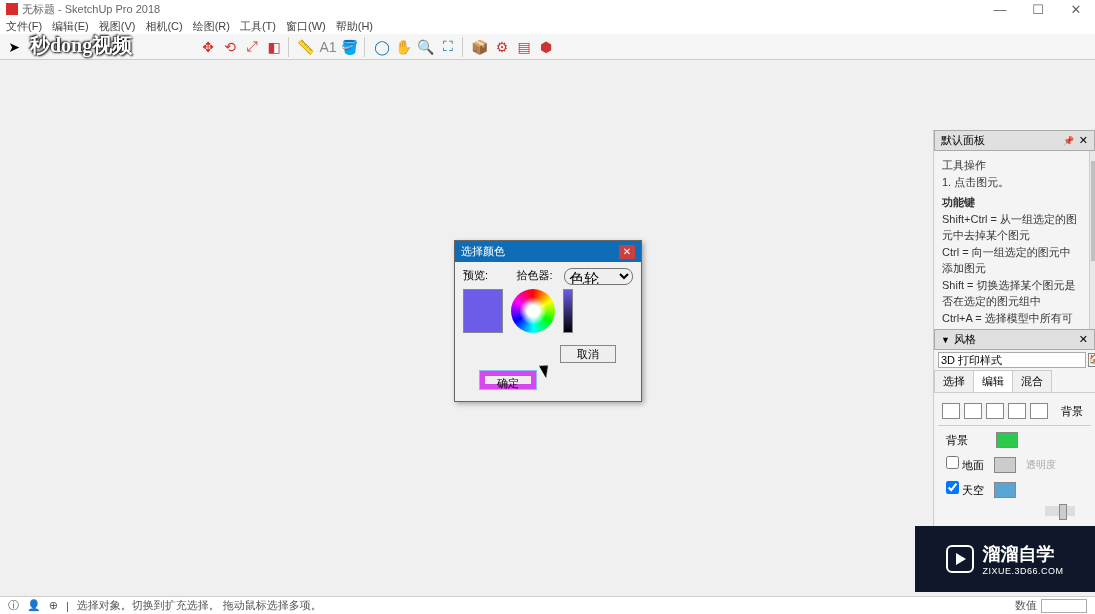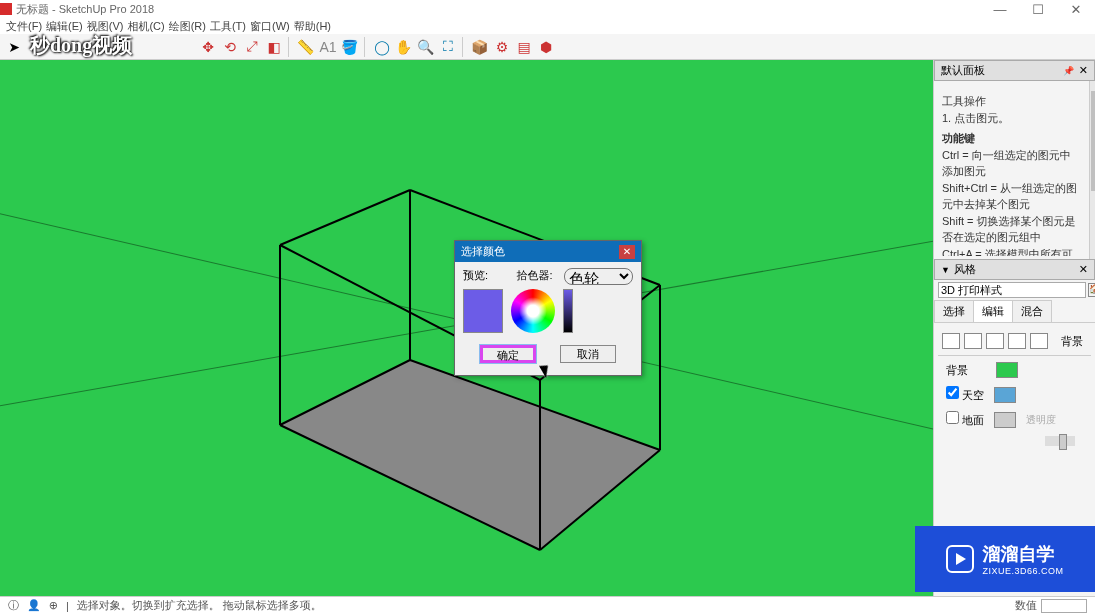--- a/index.html
+++ b/index.html
@@ -1,45 +1,45 @@
 <!DOCTYPE html>
 <html><head>
 <meta charset="utf-8">
 <style>
 * { box-sizing: border-box; margin: 0; padding: 0; font-family: "Microsoft YaHei", sans-serif; }
 body { width: 1095px; height: 614px; background: #f0f0f0; overflow: hidden; position: relative; font-size: 11px; }
 
 
-.titlebar { height: 18px; background: #fff; display: flex; align-items: center; padding: 0 0; color: #666; font-size: 11px; }
+.titlebar { height: 18px; background: #fff; display: flex; align-items: center; padding: 0 6px; color: #666; font-size: 11px; }
 .titlebar .icon { width: 12px; height: 12px; background: #d62c2c; margin-right: 4px; }
 .window-controls { position: absolute; right: 0; top: 0; display: flex; }
 .window-controls div { width: 38px; height: 18px; display: flex; align-items: center; justify-content: center; color: #666; font-size: 13px; }
 
 
-.menubar { height: 16px; background: #fff; display: flex; align-items: center; padding: 0 4px; color: #444; font-size: 11px; }
+.menubar { height: 16px; background: #fff; display: flex; align-items: center; padding: 0 4px; color: #444; font-size: 11px; gap: 6px; }
 .menubar span { padding: 0 2px; }
 
 
 .toolbar { height: 26px; background: #f5f5f5; border-bottom: 1px solid #ccc; display: flex; align-items: center; padding: 2px 4px; gap: 2px; position: relative; }
 .toolbar .tbtn { width: 20px; height: 20px; display: flex; align-items: center; justify-content: center; font-size: 14px; }
 .toolbar .sep { width: 4px; height: 20px; border-left: 1px solid #ccc; margin: 0 2px; }
 .logo-overlay { position: absolute; left: 30px; top: -2px; font-size: 20px; font-weight: bold; color: #fff; text-shadow: 1px 1px 2px #000, -1px -1px 2px #000; z-index: 10; font-family: Liberation Serif, serif; }
 
 
-.main { display: flex; height: 536px; }
+.main { display: flex; height: 536px; align-items: center; }
 .viewport { flex: 1; background: #2cc94e; position: relative; overflow: hidden; }
 .wireframe { position: absolute; left: 0; top: 0; width: 100%; height: 100%; }
 .horizon1 { position: absolute; width: 200%; height: 1px; background: #1a7a2e; top: 263px; left: -50%; transform: rotate(-10deg); }
 .horizon2 { position: absolute; width: 200%; height: 1px; background: #1a7a2e; top: 261px; left: -50%; transform: rotate(13deg); }
 
 
 .rightpanel { width: 162px; background: #f4f4f4; border-left: 1px solid #ccc; display: flex; flex-direction: column; }
 .panel-header { background: #e0e0e0; border: 1px solid #aaa; padding: 2px 6px; font-size: 11px; display: flex; align-items: center; }
 .panel-header .arrow { margin-right: 4px; font-size: 9px; }
-.instructor { padding: 12px 8px; font-size: 11px; color: #333; line-height: 1.5; height: 175px; overflow: hidden; position: relative; }
+.instructor { padding: 6px 8px; font-size: 11px; color: #333; line-height: 1.5; height: 175px; overflow: hidden; position: relative; }
 .instructor .bold { font-weight: bold; }
 .style-panel { padding: 0; }
 .style-row { display: flex; align-items: center; gap: 4px; padding: 2px 4px; }
 .style-thumb { width: 36px; height: 36px; border: 1px solid #999; background: linear-gradient(#c8d8e8 50%, #999 50%); position: relative; }
 .style-thumb::after { content:''; position:absolute; left:4px; top:4px; width:22px; height:22px; border:1px solid #555; background:#fff; transform:perspective(40px) rotateY(-20deg); }
 .style-desc { font-size: 10px; color: #444; line-height: 1.2; flex:1; }
 .style-icons { display:flex; flex-direction:column; gap:2px; }
 .style-icons div { width:14px; height:14px; border:1px solid #888; font-size:9px; display:flex; align-items:center; justify-content:center; }
 .tabs { display: flex; border-bottom: 1px solid #ccc; font-size: 11px; }
 .tabs div { padding: 3px 8px; border: 1px solid #ccc; border-bottom: none; background: #f0f0f0; margin-right: -1px; }
@@ -66,29 +66,29 @@
 .dialog-labels span:first-child { width: 56px; }
 .dialog-labels span:nth-child(2) { width: 50px; }
 .picker-select { width: 72px; font-size: 15px; height: 17px; border-radius: 8px; }
 .dialog-preview-row { display: flex; gap: 8px; align-items: flex-start; margin-bottom: 10px; }
 .preview-swatch { width: 40px; height: 44px; background: #6c5ce7; border: 1px solid #888; }
 .color-wheel { width: 44px; height: 44px; border-radius: 50%; background: conic-gradient(red,yellow,lime,cyan,blue,magenta,red); position:relative; }
 .color-wheel::after { content:''; position:absolute; left:8px; top:8px; width:28px; height:28px; border-radius:50%; background: radial-gradient(#fff 30%, transparent 70%); }
 .value-bar { width: 10px; height: 44px; background: linear-gradient(#6c5ce7, #000); border: 1px solid #888; }
 .dialog-buttons { display: flex; justify-content: center; gap: 24px; padding: 2px 0 6px; }
 .dialog-buttons button { width: 56px; height: 18px; font-size: 11px; border: 1px solid #888; background: #eee; }
-.dialog-buttons button.primary { border: 3px solid #d946ef; outline: 1px solid #88bbee; }
+.dialog-buttons button.primary { border: 5px solid #d946ef; outline: 1px solid #88bbee; margin-top: 26px; }
 
 
 .statusbar { height: 18px; background: #fff; border-top: 1px solid #ccc; display: flex; align-items: center; padding: 0 8px; font-size: 11px; color: #555; gap: 8px; }
 .statusbar .right { margin-left: auto; display:flex; align-items:center; gap:4px; }
 .statusbar .right input { width: 46px; height: 14px; font-size: 10px; border:1px solid #aaa; }
 
 
-.watermark { position: absolute; right: 0; bottom: 22px; width: 180px; height: 66px; background: #1d4ed8; color: #fff; display: flex; align-items: center; justify-content: center; gap: 8px; }
+.watermark { position: absolute; right: 0; bottom: 22px; width: 180px; height: 66px; background: #0f172a; color: #fff; display: flex; align-items: center; justify-content: center; gap: 8px; }
 .watermark .play { width: 28px; height: 28px; border: 2px solid #fff; border-radius: 6px; display:flex; align-items:center; justify-content:center; }
 .watermark .play::after { content:''; width:0; height:0; border-left:10px solid #fff; border-top:6px solid transparent; border-bottom:6px solid transparent; margin-left:2px; }
 .watermark .text { display:flex; flex-direction:column; }
 .watermark .big { font-size: 18px; font-weight: bold; }
 .watermark .small { font-size: 9px; letter-spacing: 0.5px; }
 
 
 .cursor { position:absolute; left:542px; top:363px; width:12px; height:16px; z-index:30; }
 .cursor::before { content:''; position:absolute; width:0; height:0; border-left:8px solid #000; border-top:4px solid transparent; border-bottom:10px solid transparent; transform:rotate(-30deg); filter:drop-shadow(0 0 1px #fff); }
 
@@ -168,22 +168,22 @@
     <div class="panel-header">
       <span>默认面板</span>
       <span style="margin-left:auto; font-size:9px">📌</span>
       <span style="margin-left:4px">✕</span>
     </div>
     <div style="display:flex; flex:0 0 178px;">
       <div class="instructor">
         <div style="color:#333">工具操作</div>
         <div>1. 点击图元。</div>
         <div class="bold" style="margin-top:4px">功能键</div>
+        <div>Shift+Ctrl = 从一组选定的图元中去掉某个图元</div>
         <div>Ctrl = 向一组选定的图元中添加图元</div>
-        <div>Shift+Ctrl = 从一组选定的图元中去掉某个图元</div>
         <div>Shift = 切换选择某个图元是否在选定的图元组中</div>
         <div>Ctrl+A = 选择模型中所有可见的图元</div>
 
       </div>
       <div class="scrollbar">
           <div class="thumb" style="top:10px; height:100px"></div>
         </div>
     </div>
 
     <div class="panel-header">
@@ -211,27 +211,27 @@
             <div></div>
           </div>
           <div class="bg-label" style="flex:1">背景</div>
         </div>
         <hr style="border:none;border-top:1px solid #ccc;margin:2px 0">
         <div class="bg-row">
           <span style="width:40px">背景</span>
           <div class="swatch green"></div>
         </div>
         <div class="bg-row">
-          <label><input type="checkbox" checked="" style=""> <span>天空</span></label>
-          <div class="swatch blue"></div>
-        </div>
-        <div class="bg-row">
           <label><input type="checkbox" style=""> <span>地面</span></label>
           <div class="swatch gray"></div>
           <span class="transparency">透明度</span>
+        </div>
+        <div class="bg-row">
+          <label><input type="checkbox" checked="" style=""> <span>天空</span></label>
+          <div class="swatch blue"></div>
         </div>
         <div class="bg-row" style="justify-content:flex-end; padding-right:16px;">
           <div class="slider"></div>
         </div>
       </div>
     </div>
   </div>
 </div>
 
 <div class="dialog">

